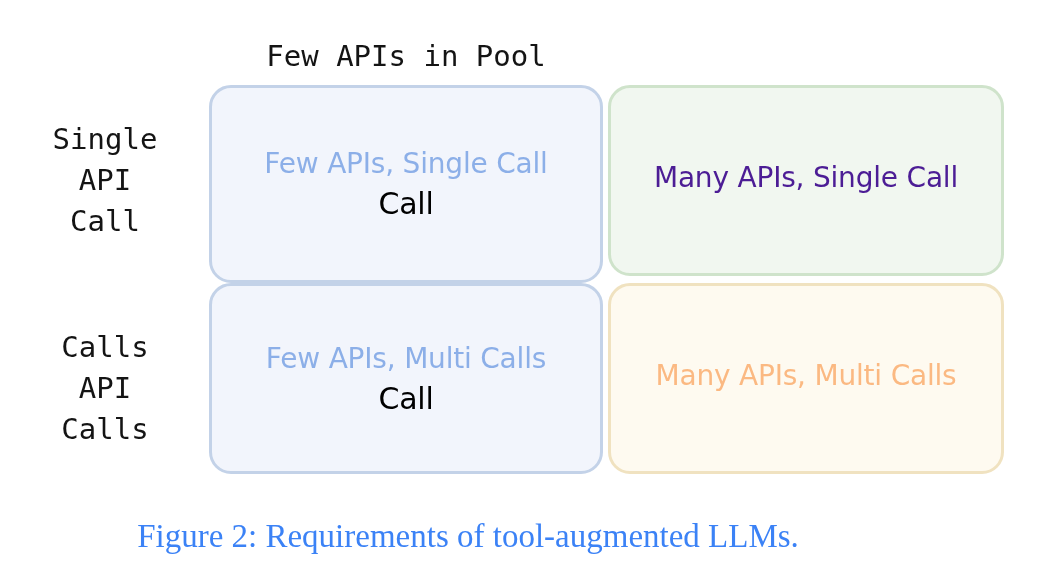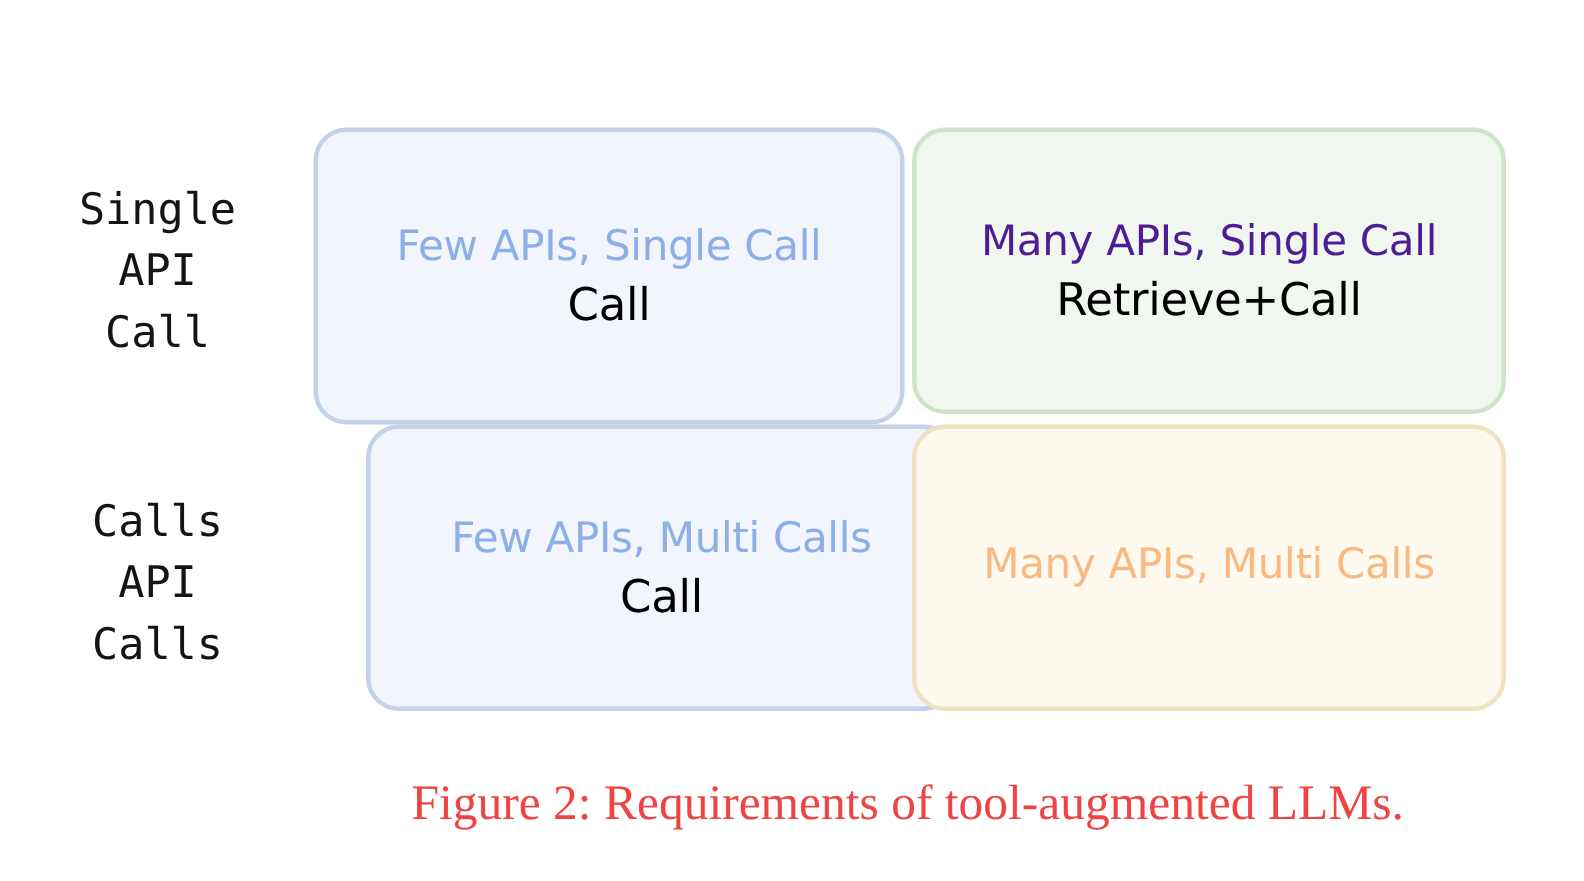--- a/index.html
+++ b/index.html
@@ -86,32 +86,33 @@
     white-space: nowrap;
     margin: 0;
   }
 
   
   #caption {
     position: absolute;
     left: 0;
     top: 518px;
     width: 936px;
-    text-align: right;
+    text-align: center;
     font-family: "Liberation Serif", "DejaVu Serif", serif;
     font-size: 33px;
-    color: #ef4444;
+    color: #3b82f6;
     white-space: nowrap;
   }
 </style>
 </head>
 <body>
 
 <div id="figure">
 
+  <div class="col-header" id="col-header-few">Few APIs in Pool</div>
 
 
   <div class="row-header" id="row-header-single">
     <div>Single</div>
     <div>API</div>
     <div>Call</div>
   </div>
 
   <div class="row-header" id="row-header-multi">
     <div>Calls</div>
@@ -119,24 +120,23 @@
     <div>Calls</div>
   </div>
 
   <div class="quad" id="quad-few-single" style="background-color: rgb(242, 245, 252); border-color: rgb(195, 210, 232);">
     <div class="quad-title" style="color: rgb(140, 175, 232);">Few APIs, Single Call</div>
     <div class="quad-body">Call</div>
   </div>
 
   <div class="quad" id="quad-many-single" style="background-color: rgb(241, 247, 240); border-color: rgb(207, 227, 203);">
     <div class="quad-title" style="color: #4c1d95;">Many APIs, Single Call</div>
-    <div class="quad-body">Retrieve+Call</div>
   </div>
 
-  <div class="quad" id="quad-few-multi" style="background-color: rgb(242, 245, 252); border-color: rgb(195, 210, 232); margin-left: 35px;">
+  <div class="quad" id="quad-few-multi" style="background-color: rgb(242, 245, 252); border-color: rgb(195, 210, 232);">
     <div class="quad-title" style="color: rgb(140, 175, 232);">Few APIs, Multi Calls</div>
     <div class="quad-body">Call</div>
   </div>
 
   <div class="quad" id="quad-many-multi" style="background-color: rgb(254, 250, 240); border-color: rgb(240, 226, 192);">
     <div class="quad-title" style="color: rgb(251, 185, 130);">Many APIs, Multi Calls</div>
   </div>
 
   <div id="caption">Figure 2: Requirements of tool-augmented LLMs.</div>
 

